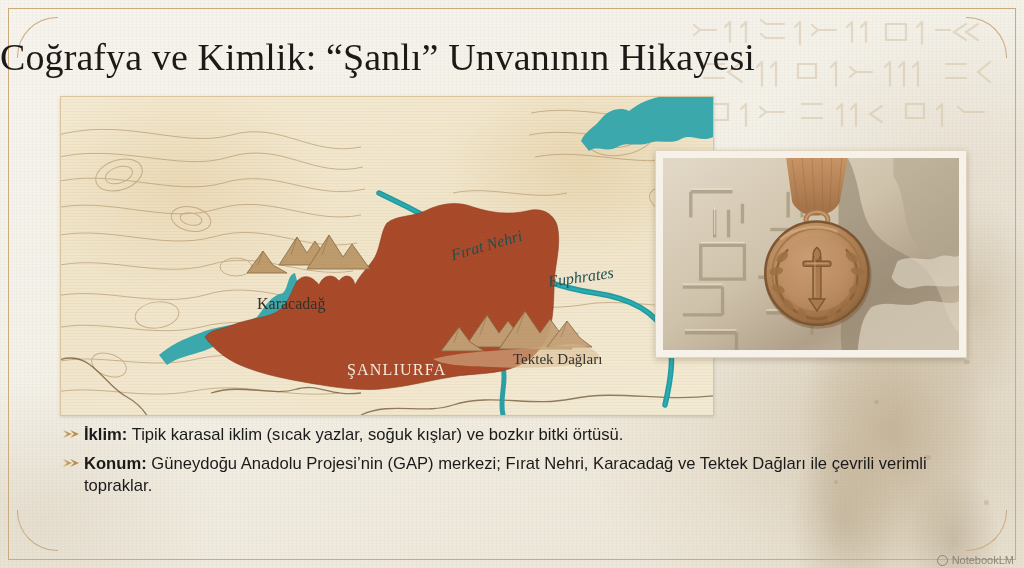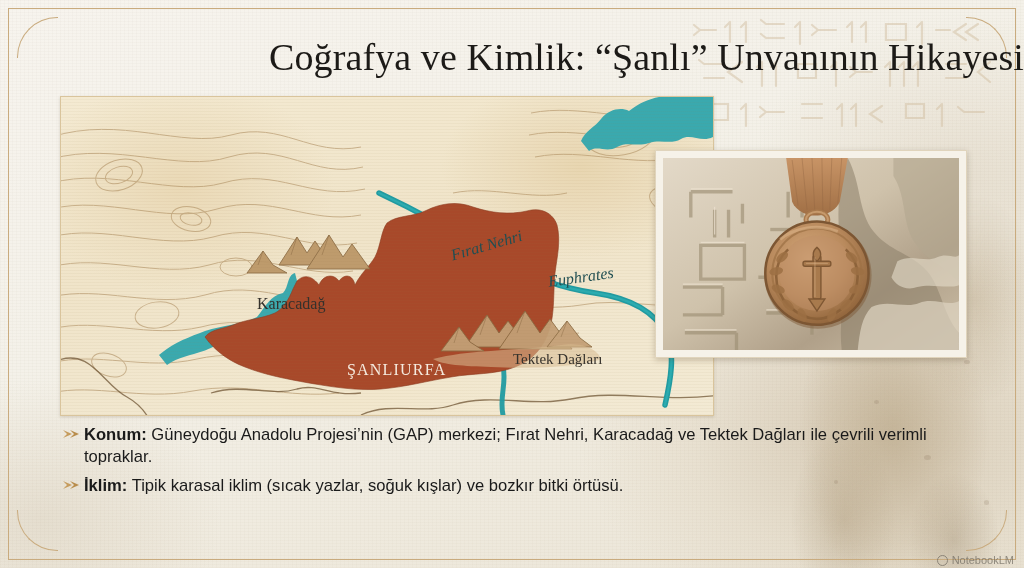--- a/index.html
+++ b/index.html
@@ -48,21 +48,21 @@
 
   
   .cuneiform{
     position:absolute;right:14px;top:12px;width:320px;height:130px;
     opacity:.5;pointer-events:none;
   }
   .cuneiform line, .cuneiform path, .cuneiform polygon{stroke:#d3c0a3;}
 
   
   .title{
-    position:absolute;left:0;right:0;top:36px;text-align:right;
+    position:absolute;left:0;right:0;top:36px;text-align:left;
     font-family:"Liberation Serif", serif;
     font-size:38px;line-height:1.12;color:#1c1a17;font-weight:400;
     letter-spacing:.1px;
   }
 
   
   .map{
     position:absolute;left:60px;top:96px;width:652px;height:318px;
     background:#f0e3c8;overflow:hidden;
     box-shadow:0 1px 3px rgba(90,70,40,.20);
@@ -362,31 +362,31 @@
 
   <div class="bullets">
 
     <div class="bullet">
       <span class="bullet-mark">
         <svg width="18" height="12" viewBox="0 0 18 12" aria-hidden="true">
           <path d="M1 2 L10 6 L1 10 L5 6 Z" fill="#c69c5e"></path>
           <path d="M8 2 L17 6 L8 10 L12 6 Z" fill="#b98d4c"></path>
         </svg>
       </span>
-      <span class="bullet-text"><b>Konum:</b><span> Güneydoğu Anadolu Projesi’nin (GAP) merkezi; Fırat Nehri, Karacadağ ve Tektek Dağları ile çevrili verimli topraklar.</span></span>
+      <span class="bullet-text"><b>İklim:</b><span> Tipik karasal iklim (sıcak yazlar, soğuk kışlar) ve bozkır bitki örtüsü.</span></span>
     </div>
 
     <div class="bullet">
       <span class="bullet-mark">
         <svg width="18" height="12" viewBox="0 0 18 12" aria-hidden="true">
           <path d="M1 2 L10 6 L1 10 L5 6 Z" fill="#c69c5e"></path>
           <path d="M8 2 L17 6 L8 10 L12 6 Z" fill="#b98d4c"></path>
         </svg>
       </span>
-      <span class="bullet-text"><b>İklim:</b><span> Tipik karasal iklim (sıcak yazlar, soğuk kışlar) ve bozkır bitki örtüsü.</span></span>
+      <span class="bullet-text"><b>Konum:</b><span> Güneydoğu Anadolu Projesi’nin (GAP) merkezi; Fırat Nehri, Karacadağ ve Tektek Dağları ile çevrili verimli topraklar.</span></span>
     </div>
 
 
   </div>
 
   <div class="watermark">
     <span class="wm-dot"></span>
     <span>NotebookLM</span>
   </div>
 

